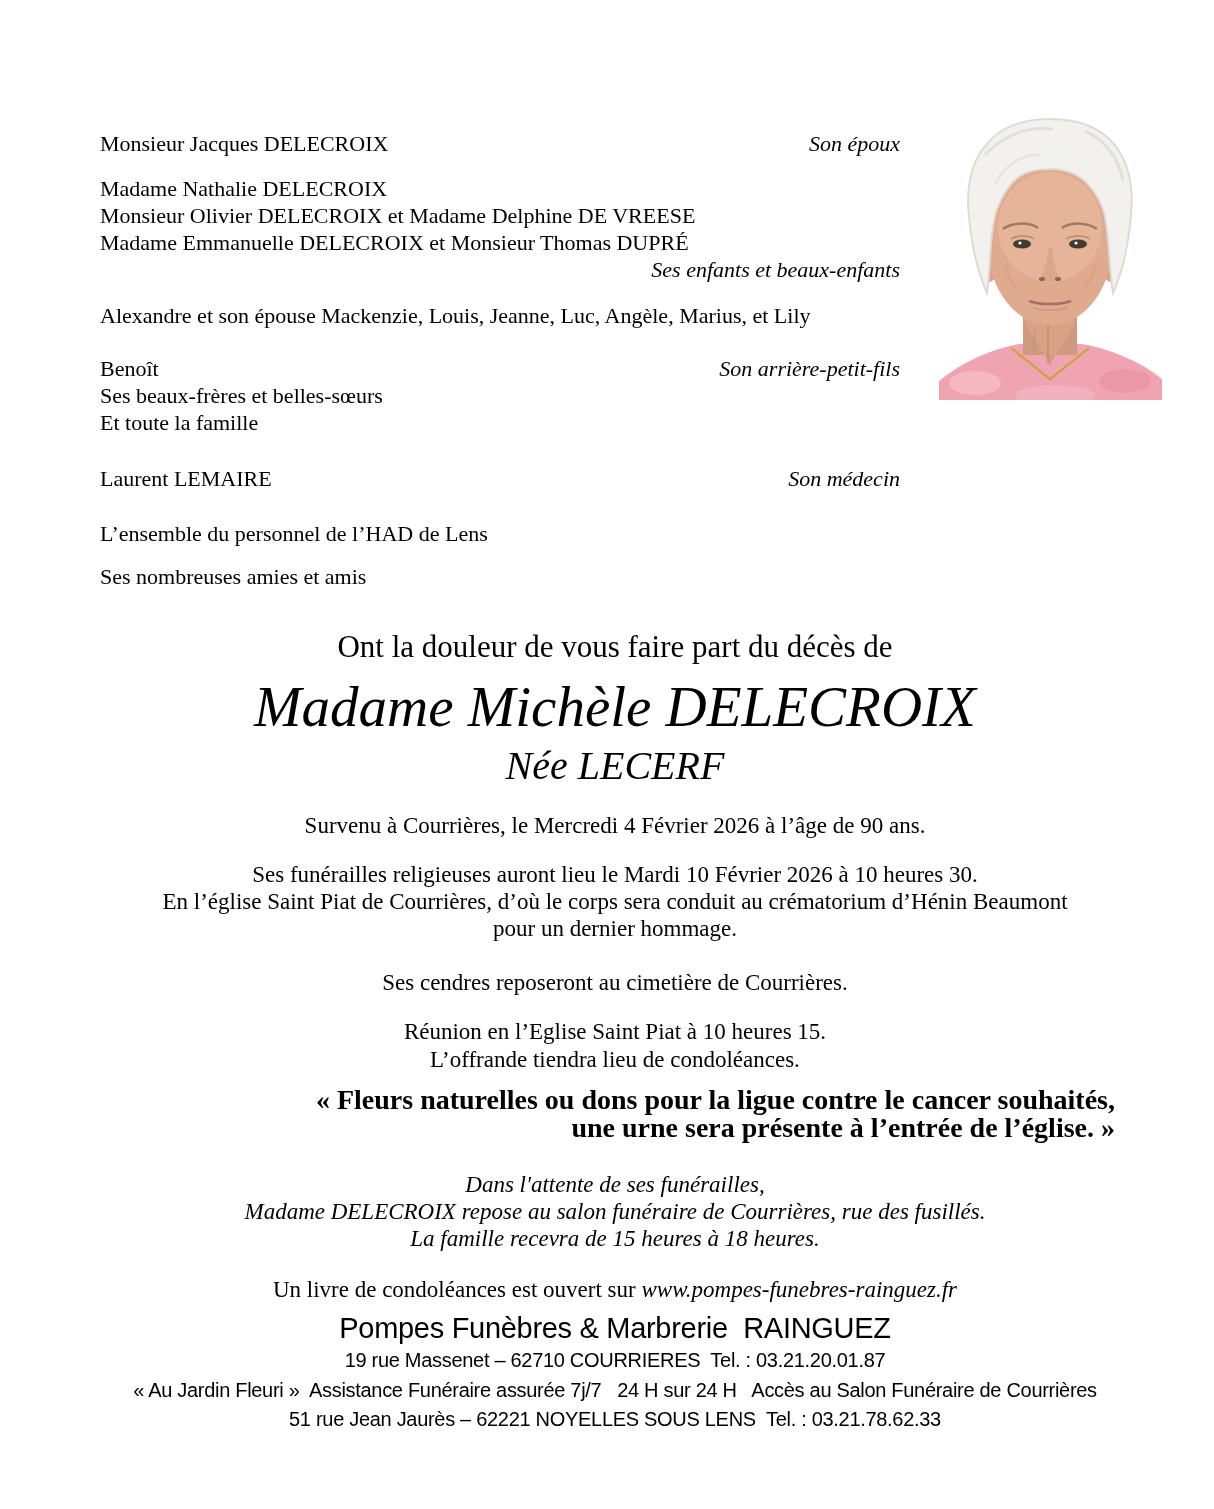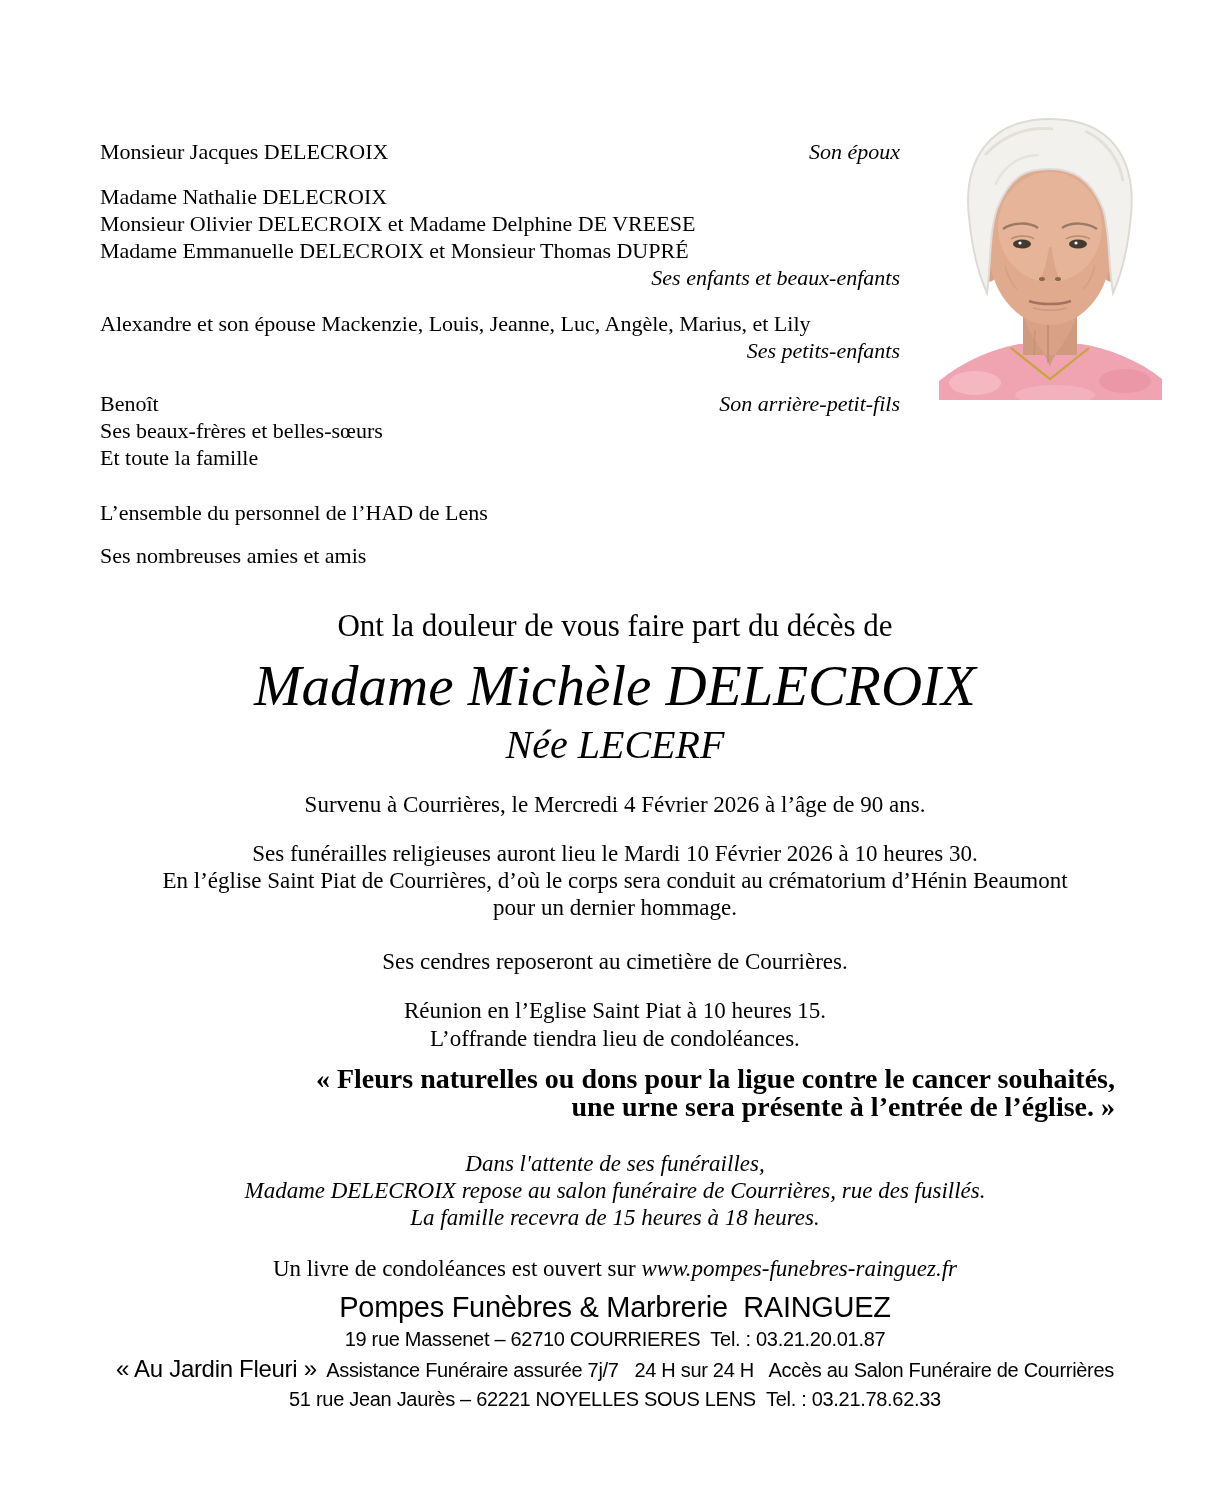--- a/index.html
+++ b/index.html
@@ -3,21 +3,21 @@
 <meta charset="utf-8">
 <style>
   html,body{margin:0;padding:0;background:#ffffff;}
   body{
     width:1214px;height:1509px;
     color:#000;
     font-family:"Liberation Serif","DejaVu Serif",serif;
     overflow:hidden;
   }
   .page{position:relative;width:1214px;height:1509px;background:#fff;}
-  .content{position:absolute;left:100px;top:8px;width:1030px;}
+  .content{position:absolute;left:100px;top:0;width:1030px;}
 
   
   .fam{width:800px;font-size:22px;line-height:27px;}
   .frow{display:flex;justify-content:space-between;align-items:baseline;}
   .rel{font-style:italic;text-align:right;display:block;}
   .rel-only{text-align:right;}
   .mt-husband{margin-top:130px;}
   .mt-children{margin-top:18px;}
   .mt-grand{margin-top:19px;}
   .mt-benoit{margin-top:26px;}
@@ -38,21 +38,21 @@
   .repose{margin-top:29px;font-size:23px;line-height:27px;font-style:italic;}
   .book{margin-top:24px;font-size:23px;line-height:27px;}
   .book .url{font-style:italic;}
 
   
   .fh{font-family:"Liberation Sans","DejaVu Sans",sans-serif;letter-spacing:-0.3px;}
   .fh span{white-space:pre-wrap;}
   .fh-name{margin-top:8px;font-size:29px;line-height:35px;}
   .fh-addr1{margin-top:2px;font-size:20px;line-height:25px;}
   .fh-line3{margin-top:2px;font-size:20px;line-height:30px;}
-  .fh-line3 .slogan{font-size:24px;}
+  .fh-line3 .slogan{font-size:20px;}
   .fh-addr2{margin-top:2px;font-size:20px;line-height:25px;}
 
   
   .portrait{position:absolute;left:935px;top:115px;width:230px;height:285px;}
 </style>
 </head>
 <body>
 
 <div class="page">
 
@@ -116,32 +116,33 @@
         <div>Madame Nathalie DELECROIX</div>
         <div>Monsieur Olivier DELECROIX et Madame Delphine DE VREESE</div>
         <div>Madame Emmanuelle DELECROIX et Monsieur Thomas DUPRÉ</div>
         <div class="rel-only">
             <span class="rel">Ses enfants et beaux-enfants</span>
           </div>
       </div>
 
       <div class="mt-grand">
         <div>Alexandre et son épouse Mackenzie, Louis, Jeanne, Luc, Angèle, Marius, et Lily</div>
-        <div class="rel-only">
-            <span class="rel">Ses petits-enfants</span>
-          </div>
       </div>
 
       <div class="frow mt-benoit">
         <span>Benoît</span>
         <span class="rel">Son arrière-petit-fils</span>
       </div>
       <div>Ses beaux-frères et belles-sœurs</div>
       <div>Et toute la famille</div>
 
+      <div class="frow mt-doctor">
+        <span>Laurent LEMAIRE</span>
+        <span class="rel">Son médecin</span>
+      </div>
 
       <div class="mt-staff">L’ensemble du personnel de l’HAD de Lens</div>
       <div class="mt-friends">Ses nombreuses amies et amis</div>
     </div>
 
     <div class="center intro">Ont la douleur de vous faire part du décès de</div>
     <div class="center deceased-title">Madame Michèle DELECROIX</div>
     <div class="center maiden">Née LECERF</div>
 
     <div class="center death">Survenu à Courrières, le Mercredi 4 Février 2026 à l’âge de 90 ans.</div>

